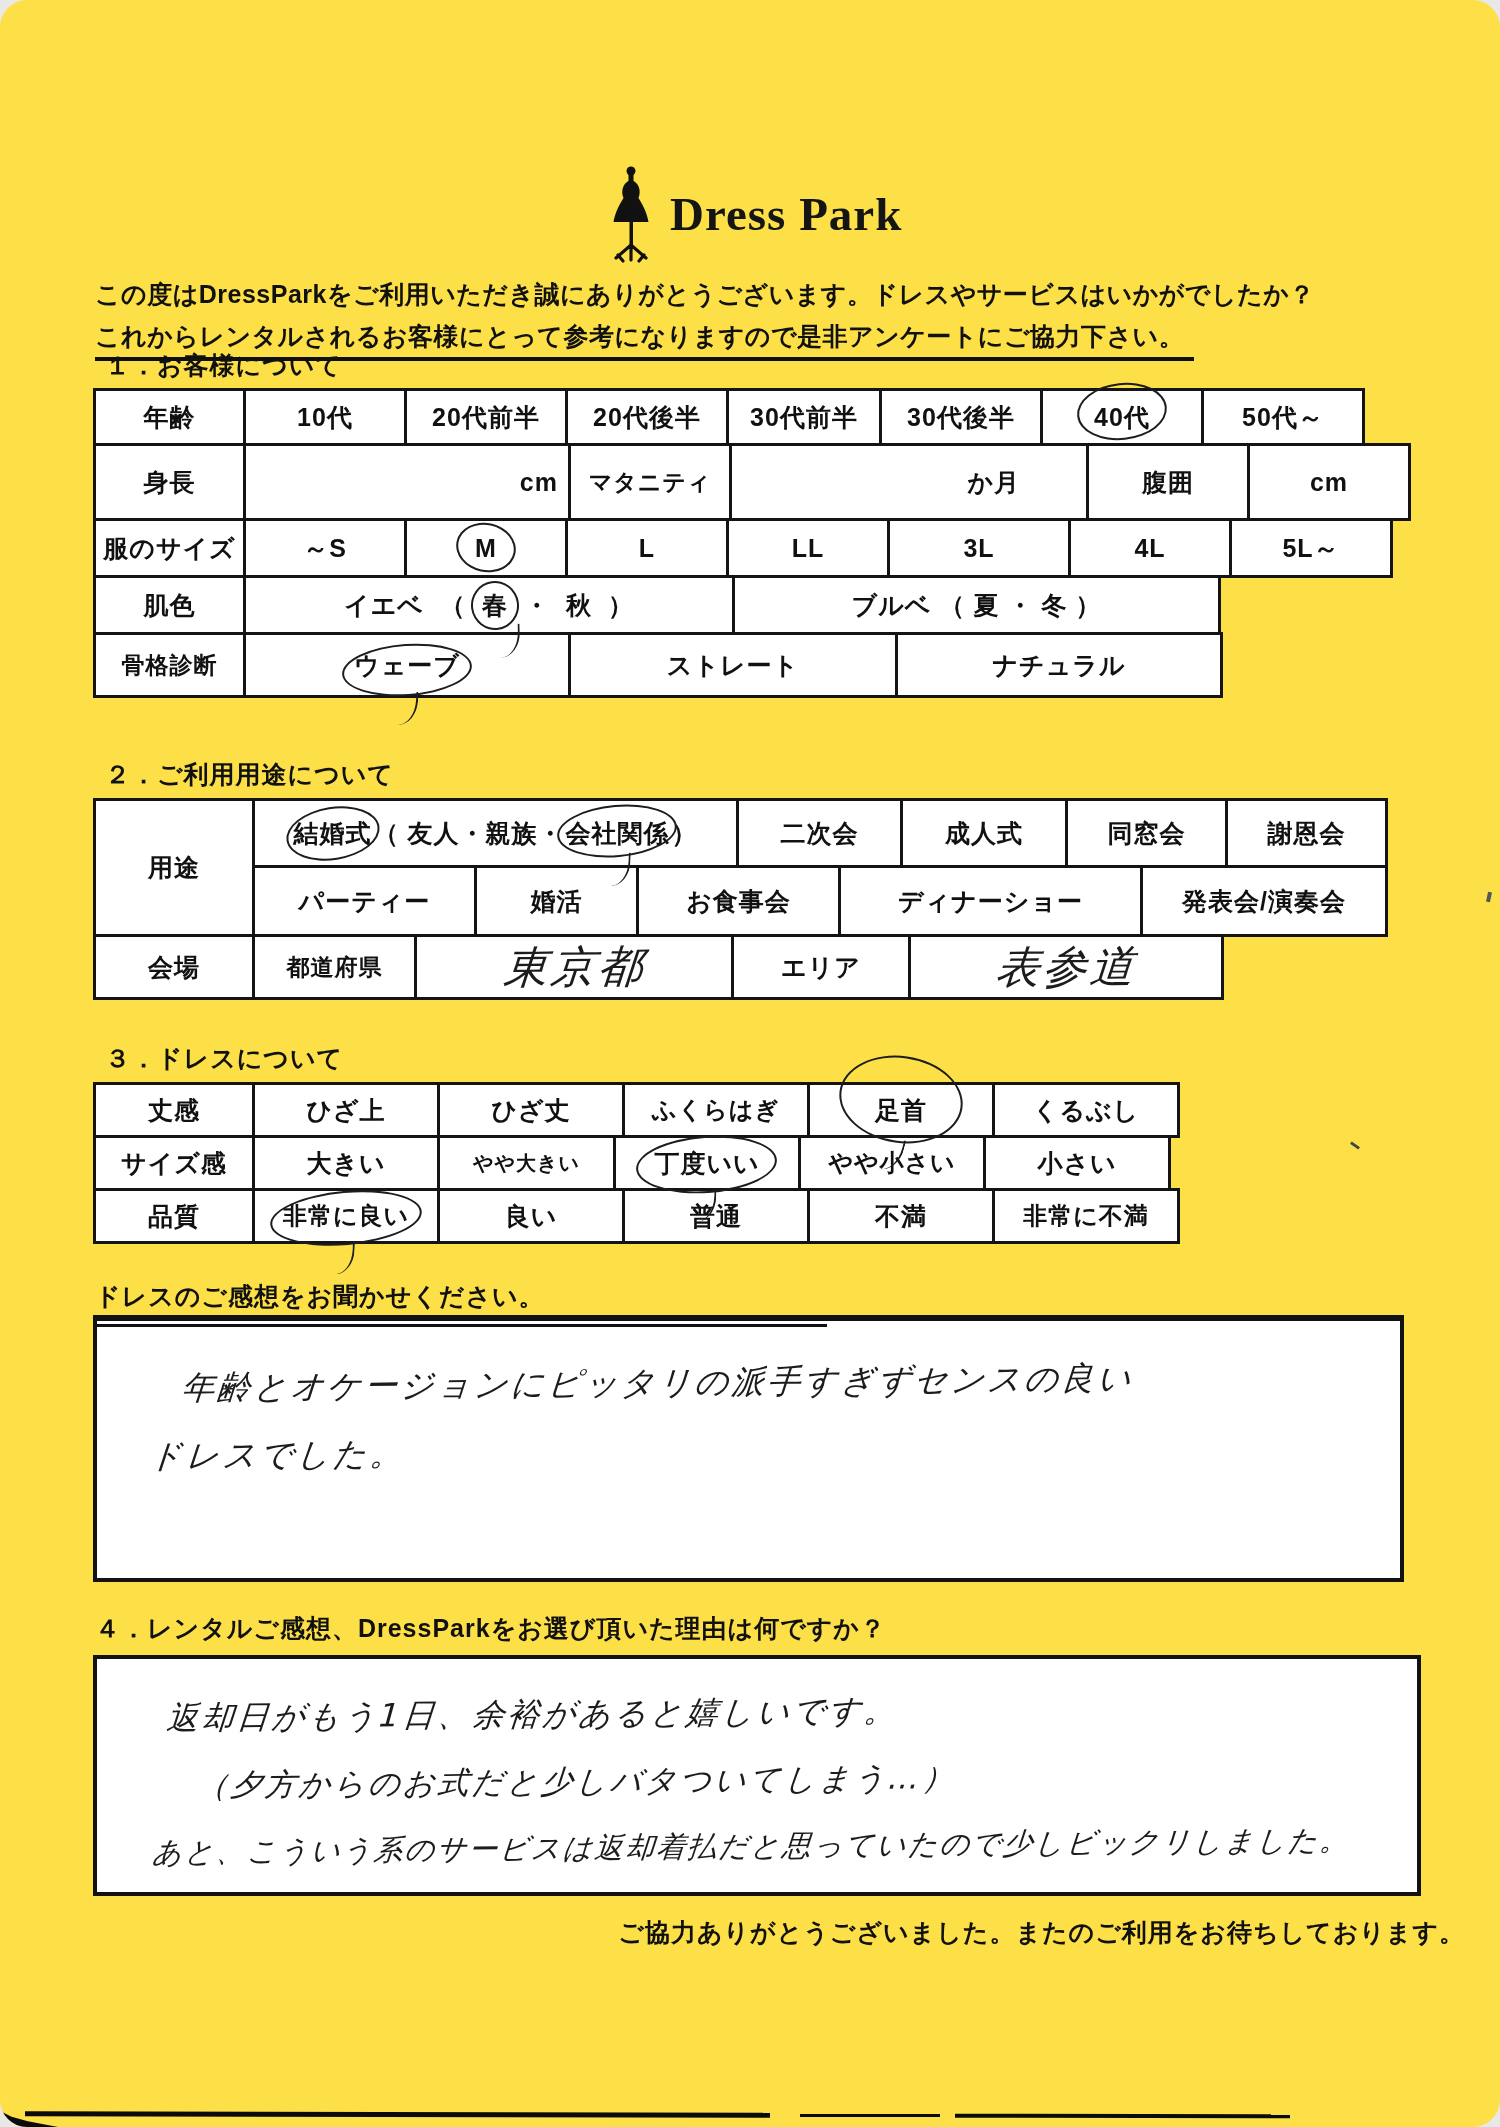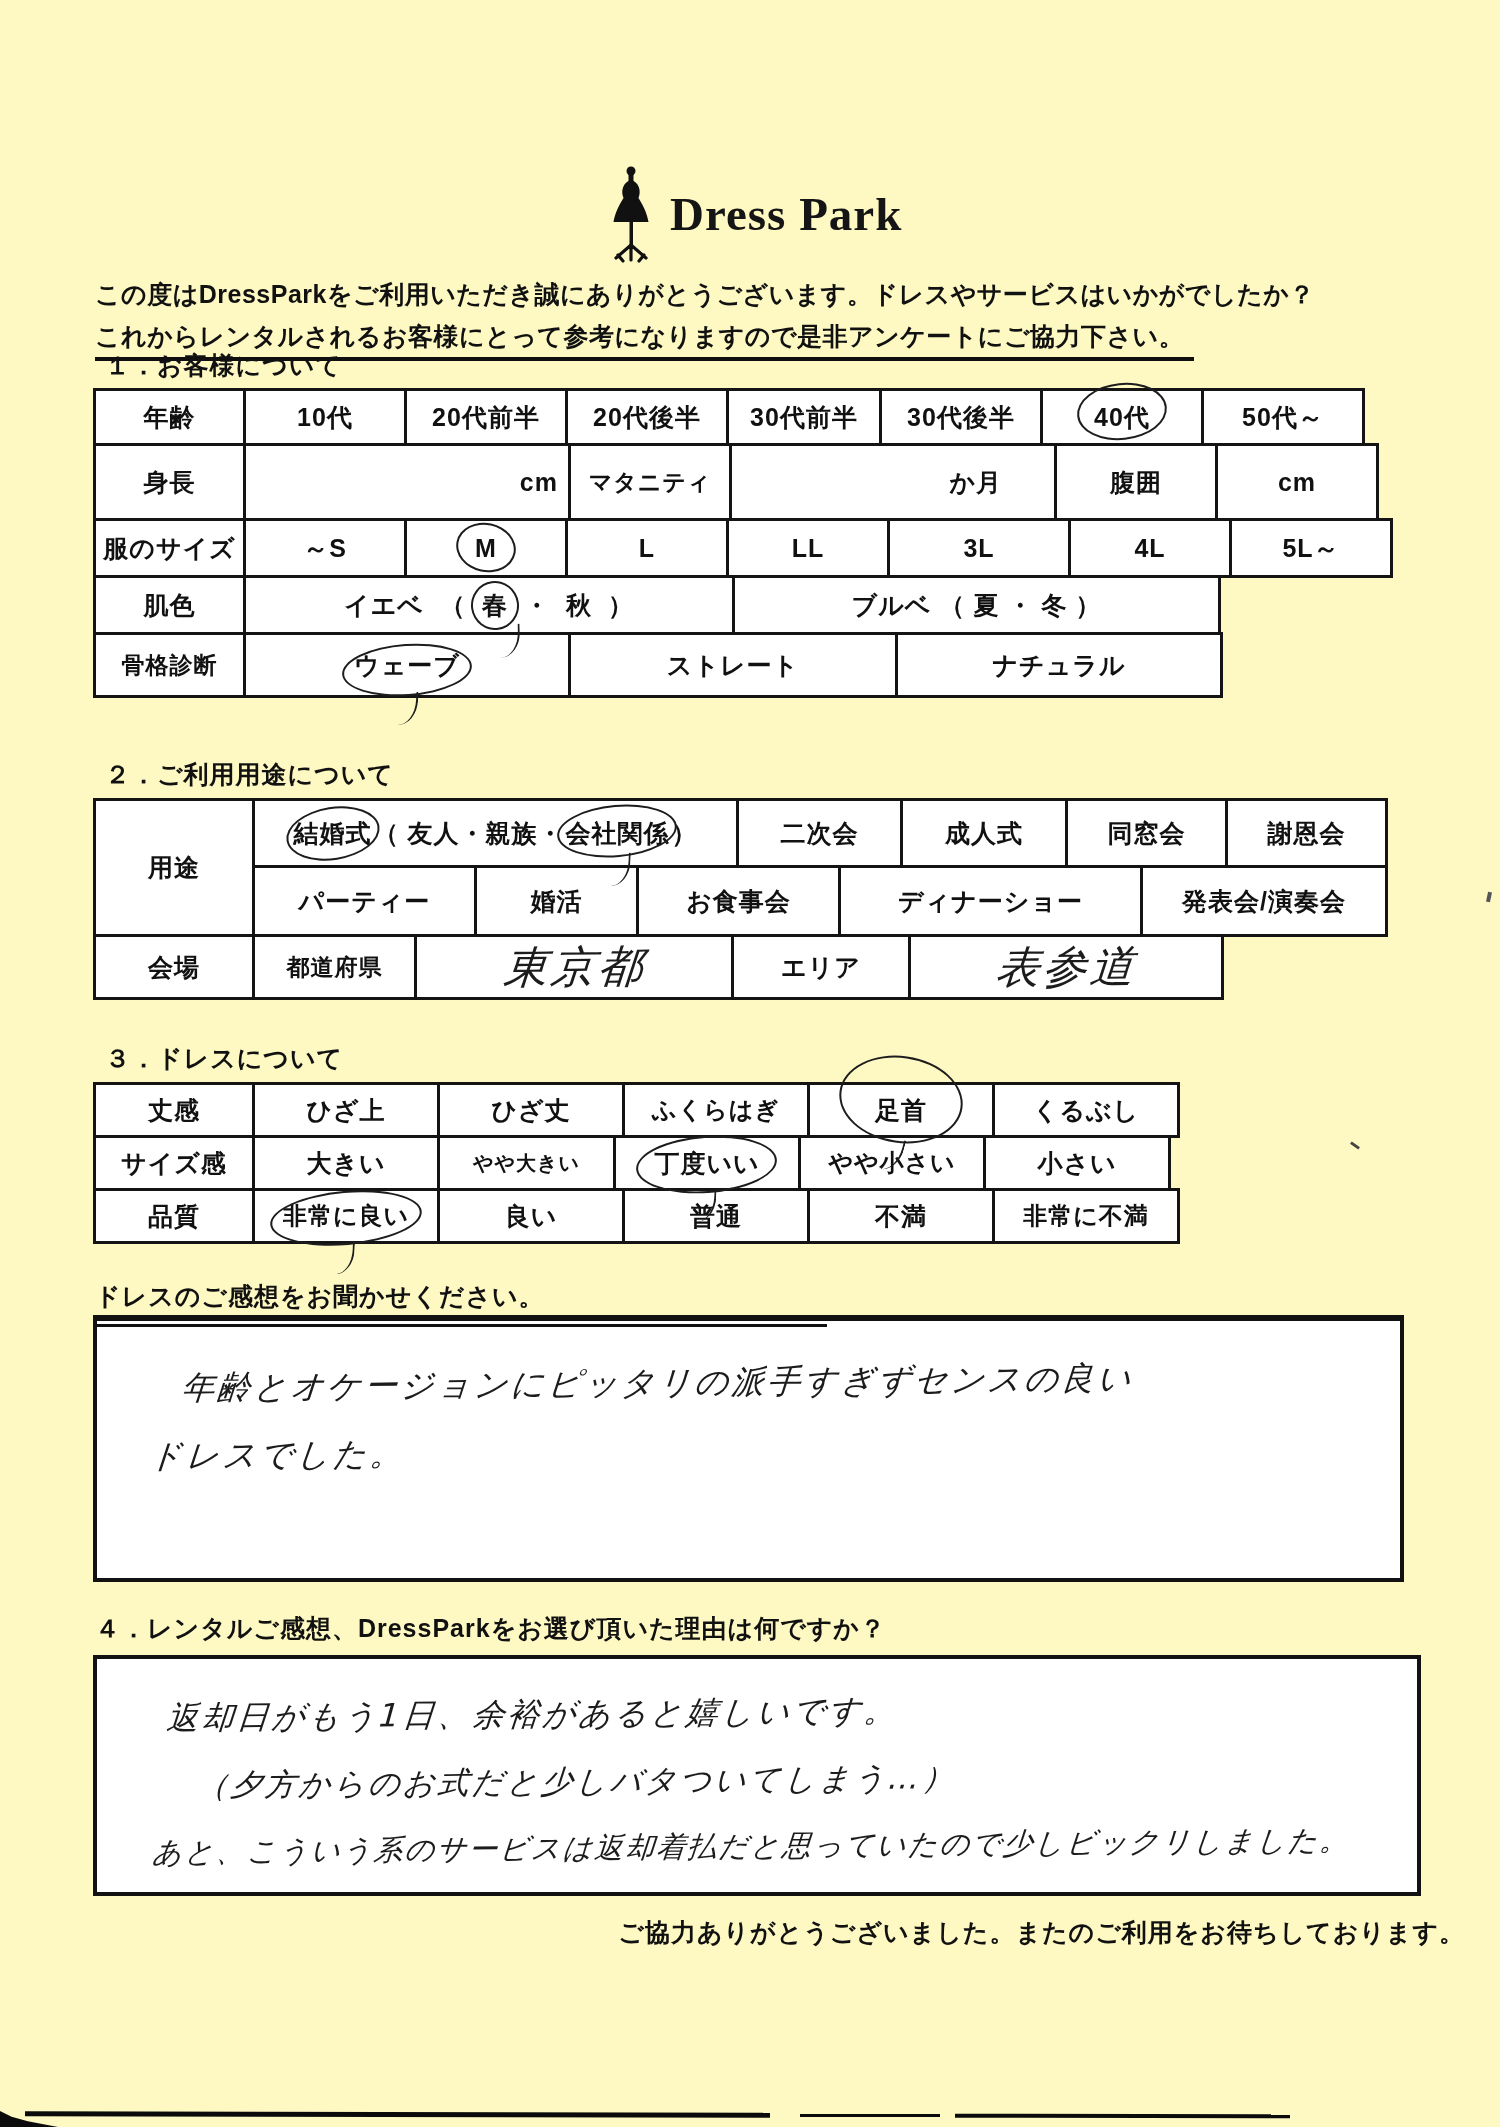--- a/index.html
+++ b/index.html
@@ -1,17 +1,17 @@
 <!DOCTYPE html>
 <html><head>
 <meta charset="utf-8">
 <style>
   html,body{margin:0;padding:0;background:#e8e8e8;}
-  .page{position:relative;width:1500px;height:2127px;background:#fef9c3;margin:0 auto;
-        font-family:"Liberation Sans","DejaVu Sans",sans-serif;color:#111;overflow:hidden;}
+  .page{position:relative;width:1500px;height:2127px;background:#fde047;margin:0 auto;
+        font-family:"Liberation Sans","DejaVu Sans",sans-serif;color:#111;overflow:hidden;border-radius:27px;}
   
   .logo{position:absolute;left:608px;top:165px;display:flex;align-items:flex-start;gap:16px;}
   .logo-text{font-family:"Liberation Serif","DejaVu Serif",serif;font-size:47px;font-weight:600;
              letter-spacing:1px;color:#151515;margin-top:22px;}
   
   .intro{position:absolute;left:95px;top:278px;width:1330px;}
   .intro-l1{font-size:25px;font-weight:600;letter-spacing:0.5px;}
   .intro-l2{display:inline-block;margin-top:9px;font-size:25px;font-weight:800;
             border-bottom:4px solid #0f0f0f;padding:0 10px 4px 0;letter-spacing:0.5px;}
   .sec-title{position:absolute;font-size:25px;font-weight:800;letter-spacing:1px;}
@@ -78,21 +78,21 @@
             <i class="hc" style="left:-17px;right:-17px;top:-18px;bottom:-6px;transform:rotate(-6deg)"></i>
             <span>40代</span>
           </span>
       </div>
       <div class="cell" style="width:164px">50代～</div>
     </div>
     <div class="trow" style="height:78px">
       <div class="cell" style="width:153px">身長</div>
       <div class="cell end" style="width:328px;padding-right:10px">cm</div>
       <div class="cell" style="width:164px;font-size:23px">マタニティ</div>
-      <div class="cell end" style="width:328px;padding-right:52px">か月</div>
+      <div class="cell end" style="width:360px;padding-right:66px">か月</div>
       <div class="cell" style="width:164px">腹囲</div>
       <div class="cell" style="width:164px">cm</div>
     </div>
     <div class="trow" style="height:60px">
       <div class="cell" style="width:153px">服のサイズ</div>
       <div class="cell" style="width:164px">～S</div>
       <div class="cell" style="width:164px">
         <span class="cw">
             <i class="hc" style="left:-19px;right:-19px;top:-11px;bottom:-9px;transform:rotate(12deg)"></i>
             <span>M</span>

